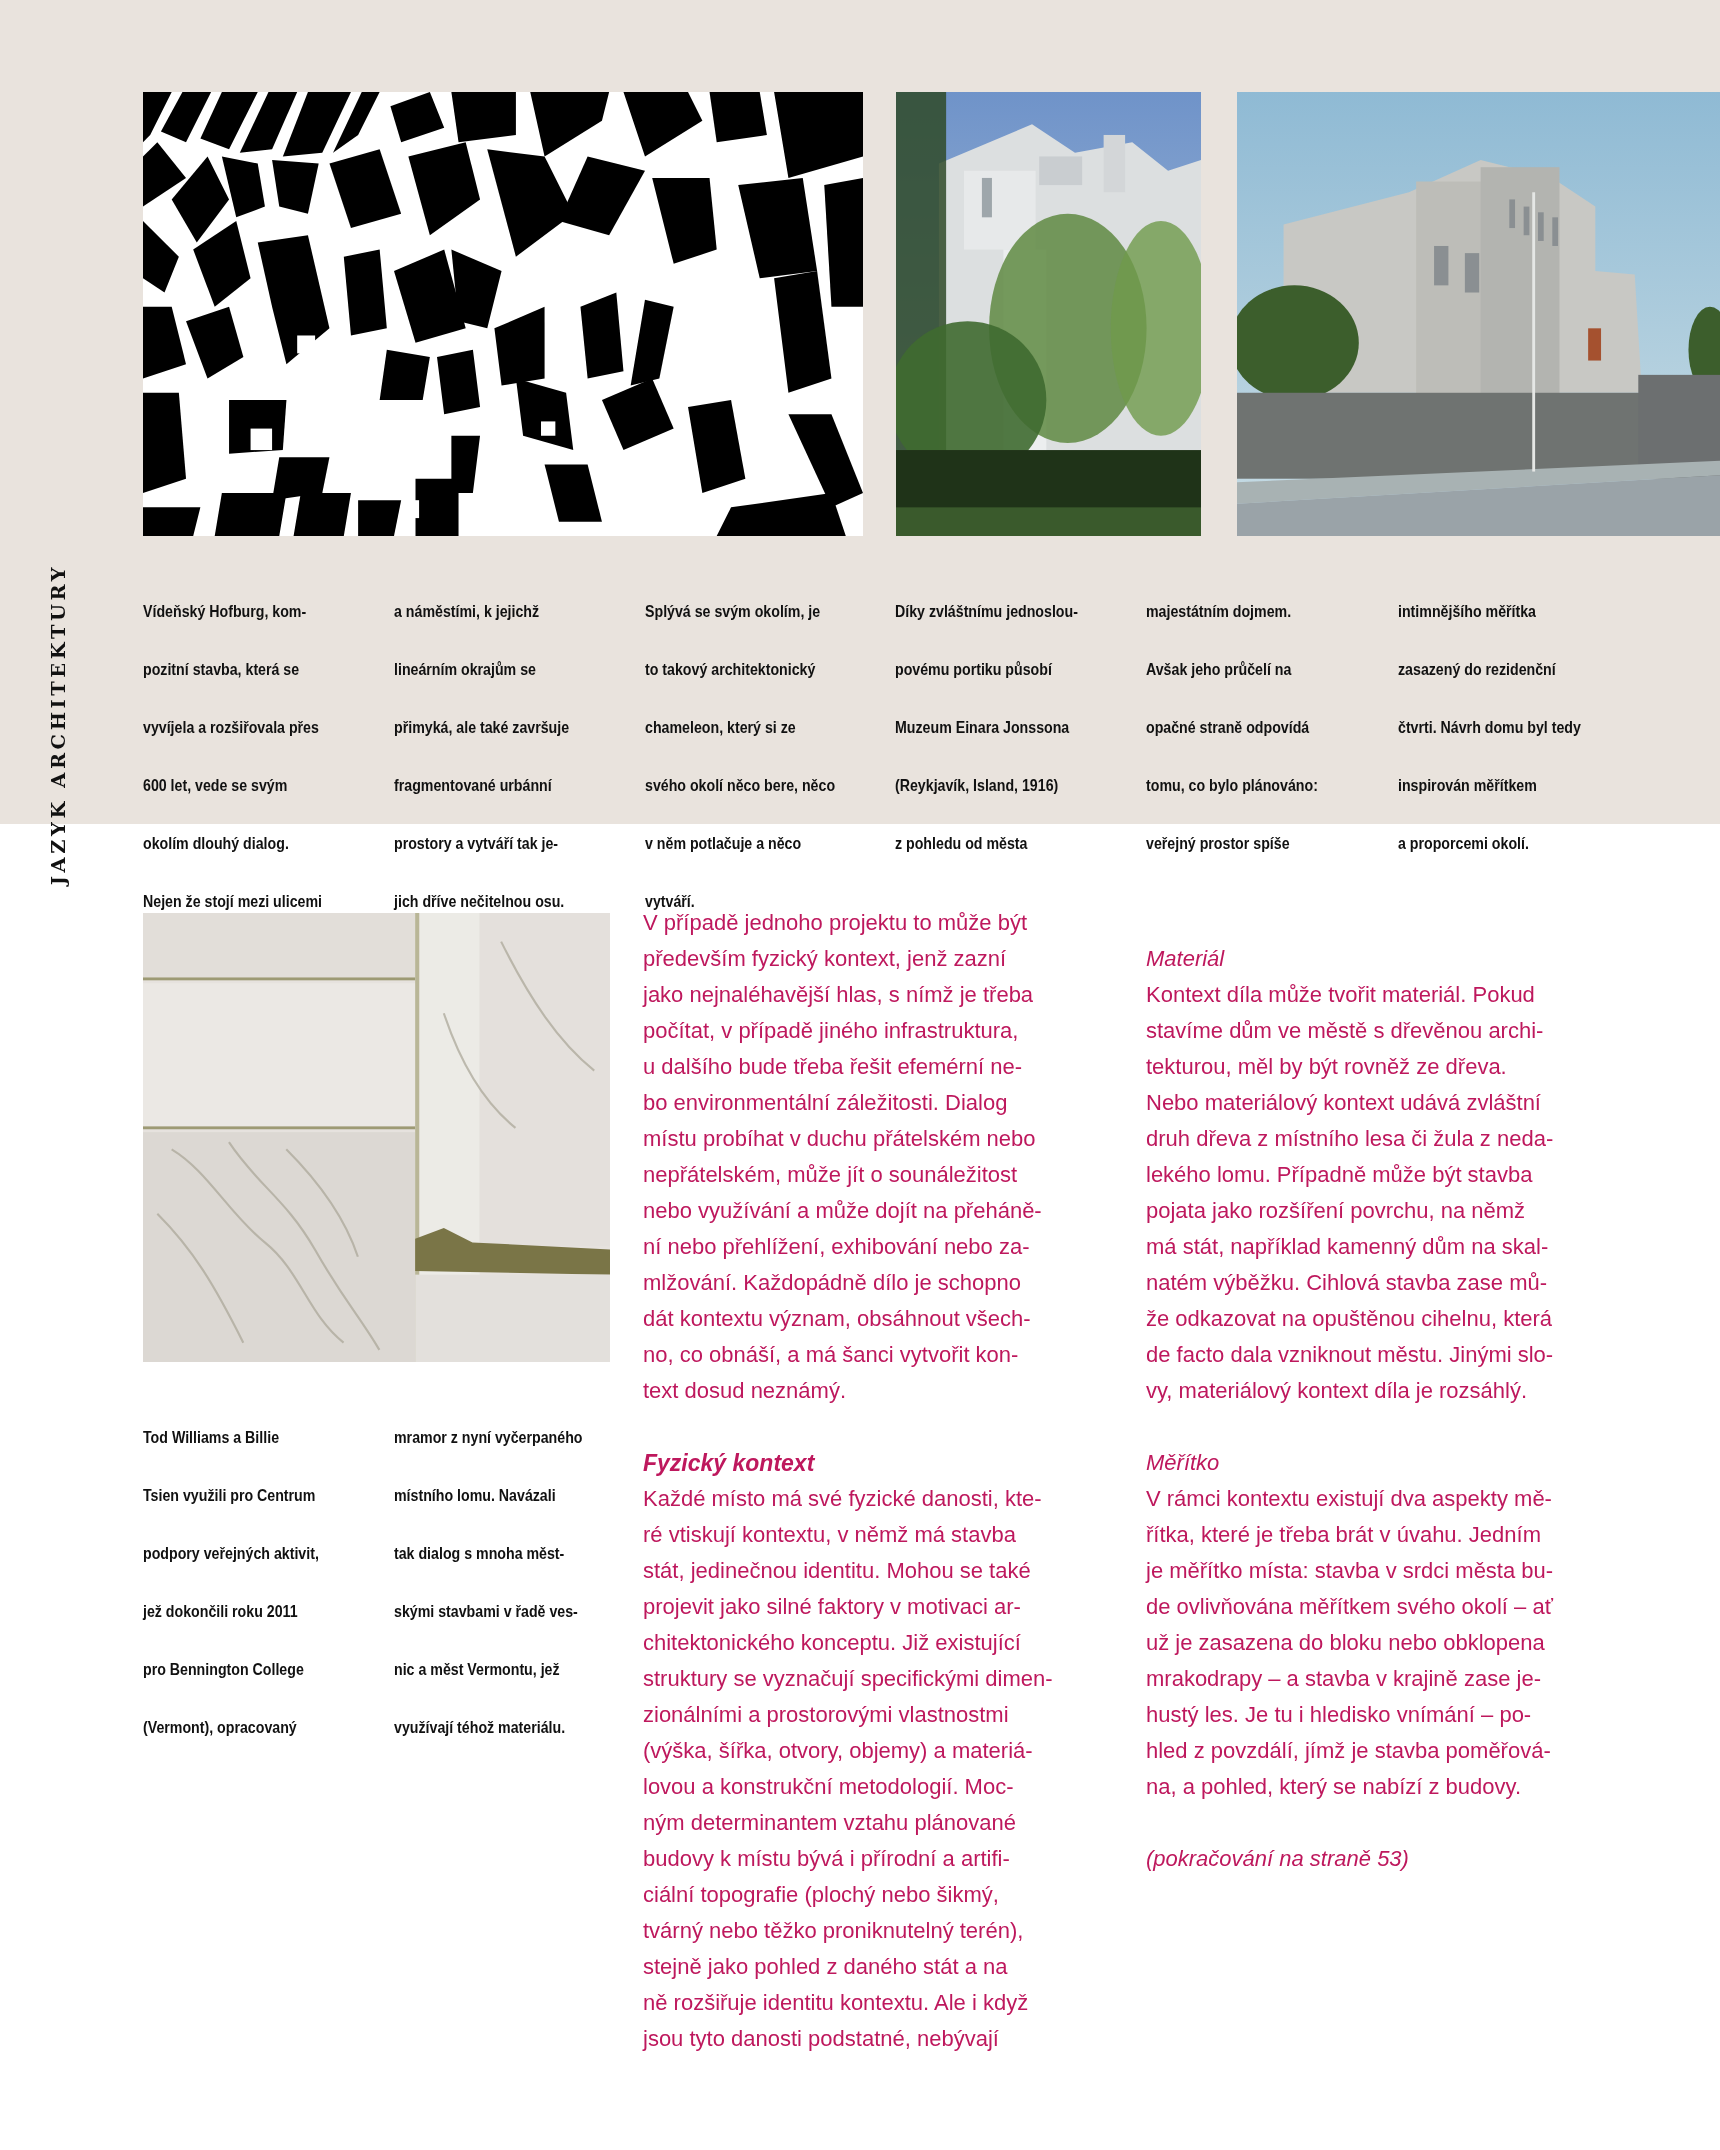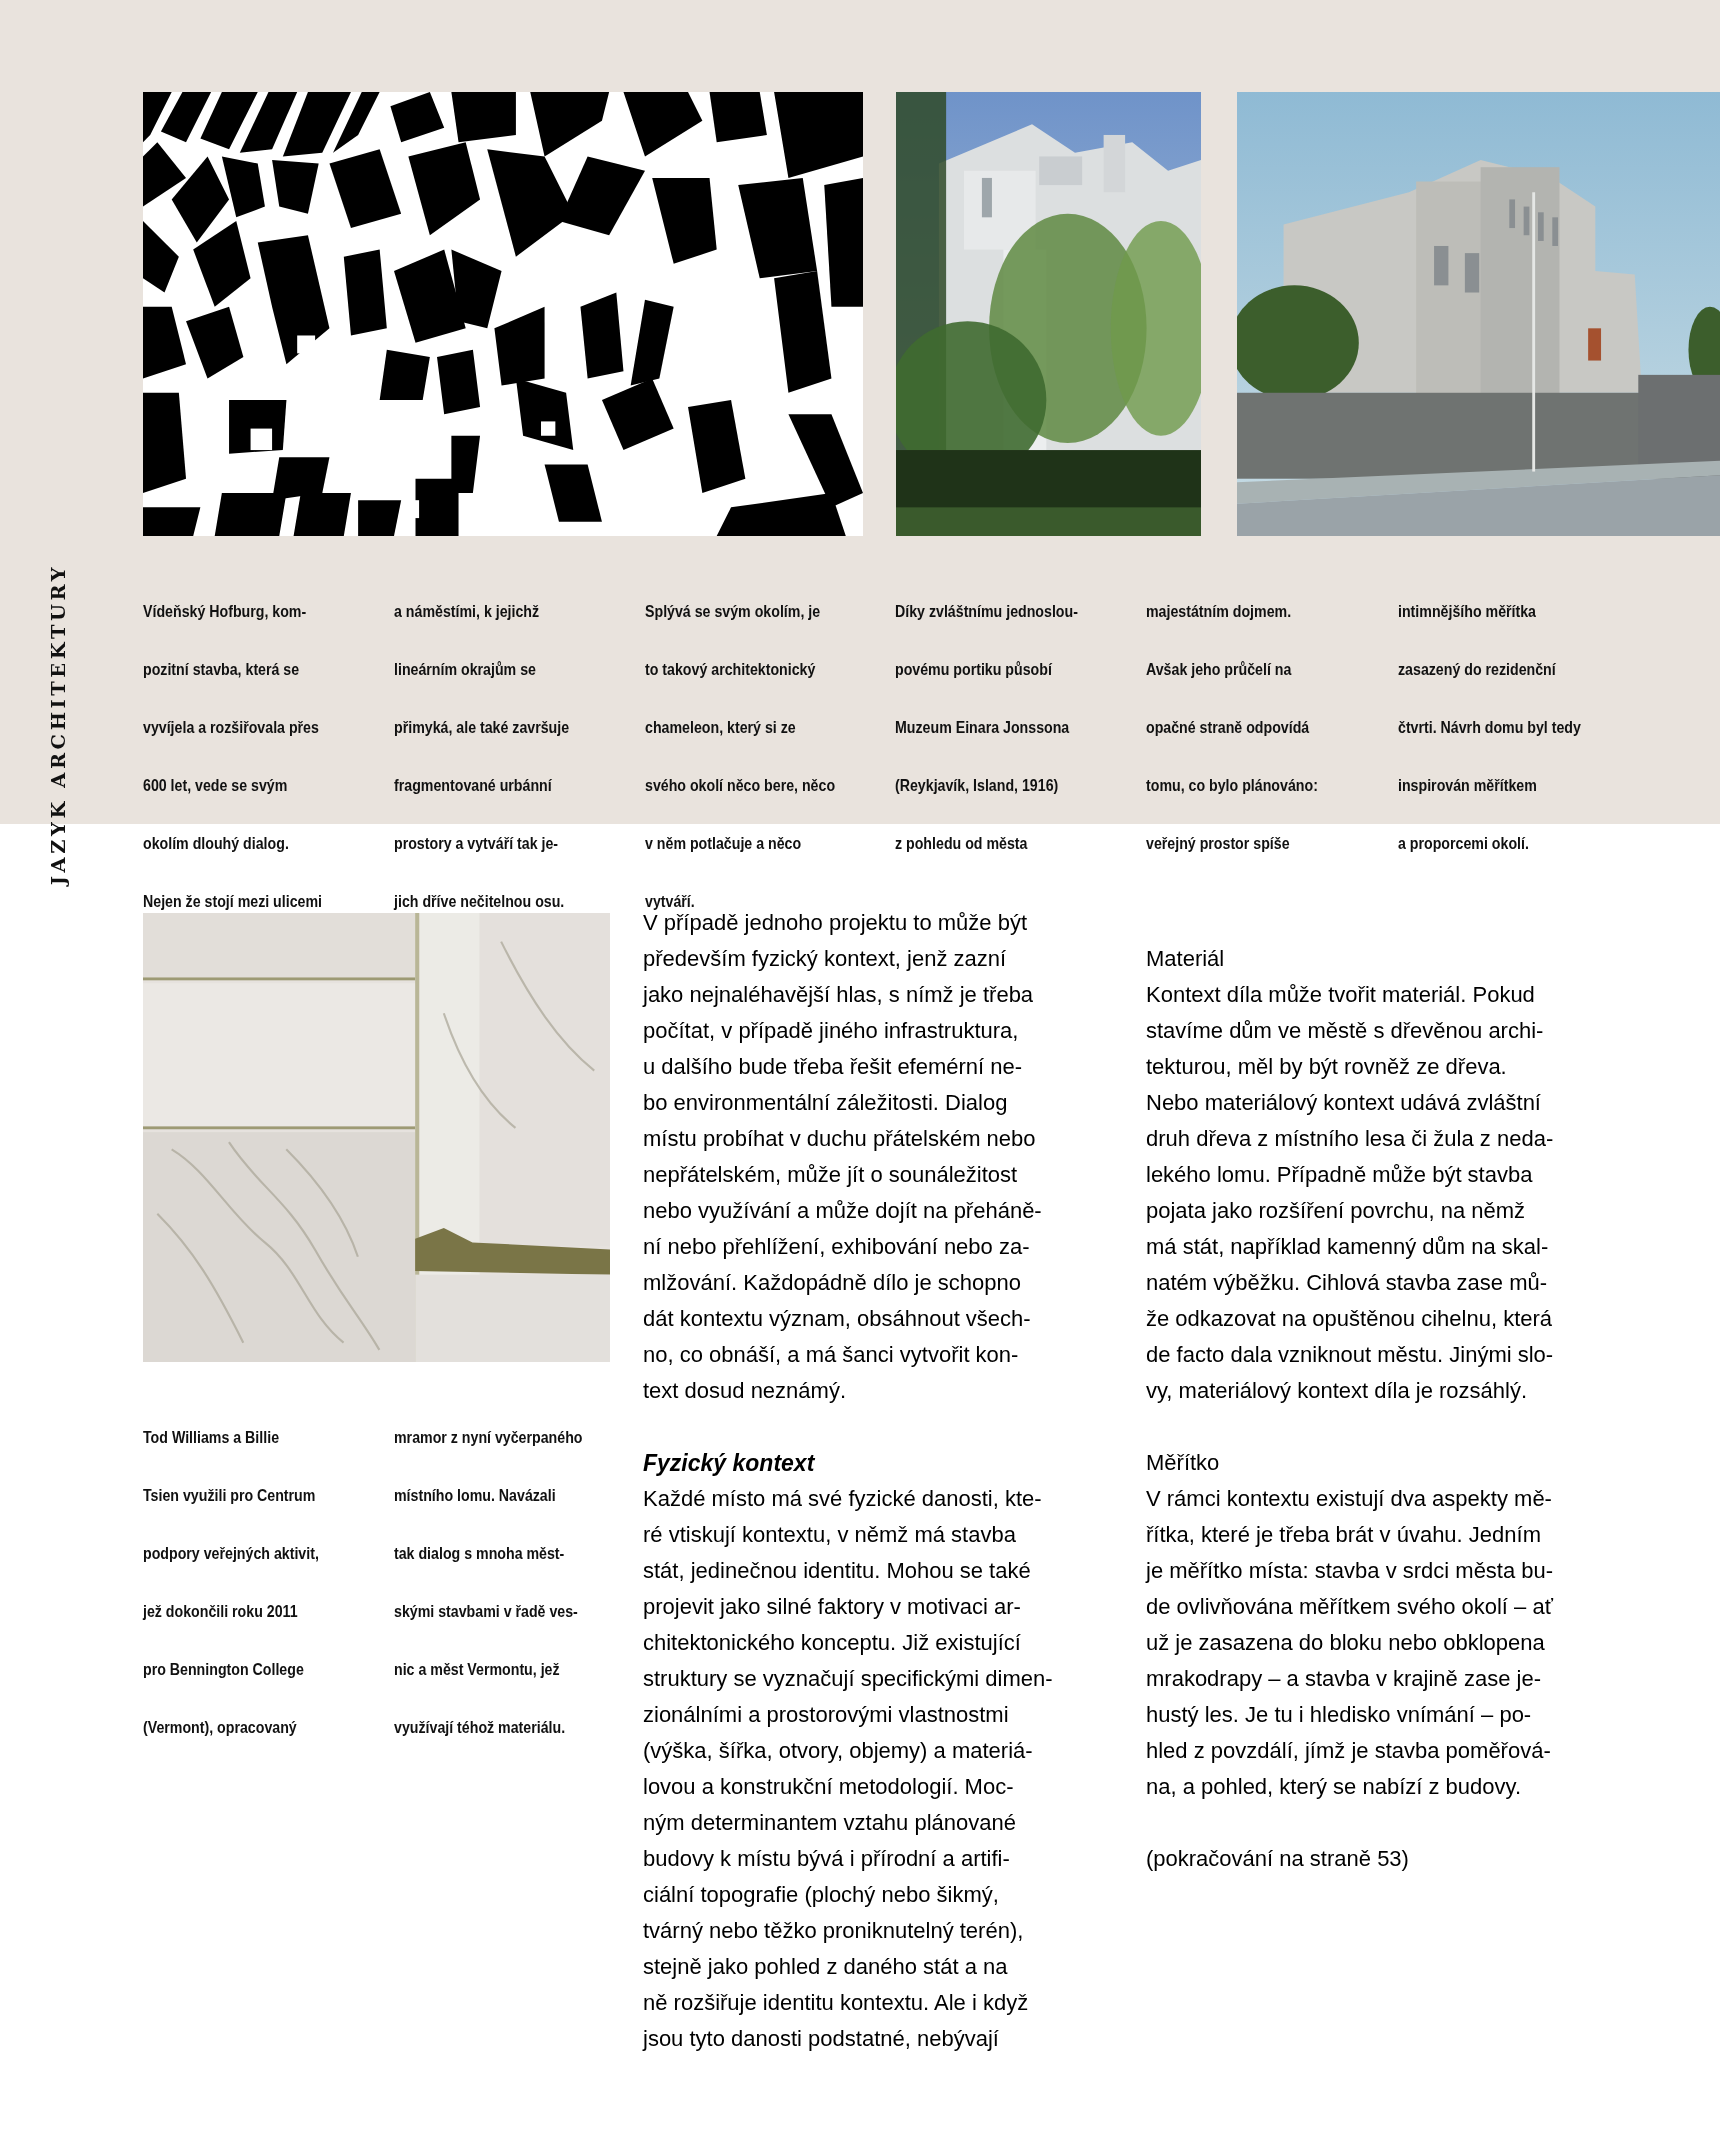--- a/index.html
+++ b/index.html
@@ -36,28 +36,28 @@
   #cap-2 { left: 394px; top: 568px; }
   #cap-3 { left: 645px; top: 568px; }
   #cap-4 { left: 895px; top: 568px; }
   #cap-5 { left: 1146px; top: 568px; }
   #cap-6 { left: 1398px; top: 568px; }
   #cap-7 { left: 143px; top: 1394px; }
   #cap-8 { left: 394px; top: 1394px; }
 
   .col {
     position: absolute; width: 502px;
-    font-family: "Liberation Sans", sans-serif; font-size: 22px; line-height: 36px; color: #000000;
+    font-family: "Liberation Sans", sans-serif; font-size: 22px; line-height: 36px; color: #be185d;
   }
   #col-left { left: 643px; top: 905px; }
   #col-right { left: 1146px; top: 905px; }
   .line { display: block; white-space: nowrap; }
   .line.gap { height: 36px; }
   .heading-bold { font-weight: bold; font-size: 23px; font-style: italic; }
-  .heading-italic { }
+  .heading-italic { font-style: italic; }
 </style>
 </head>
 <body>
 
 <div class="band"></div>
 
 <div class="running-head">
   <span>JAZYK ARCHITEKTURY</span>
 </div>
 

